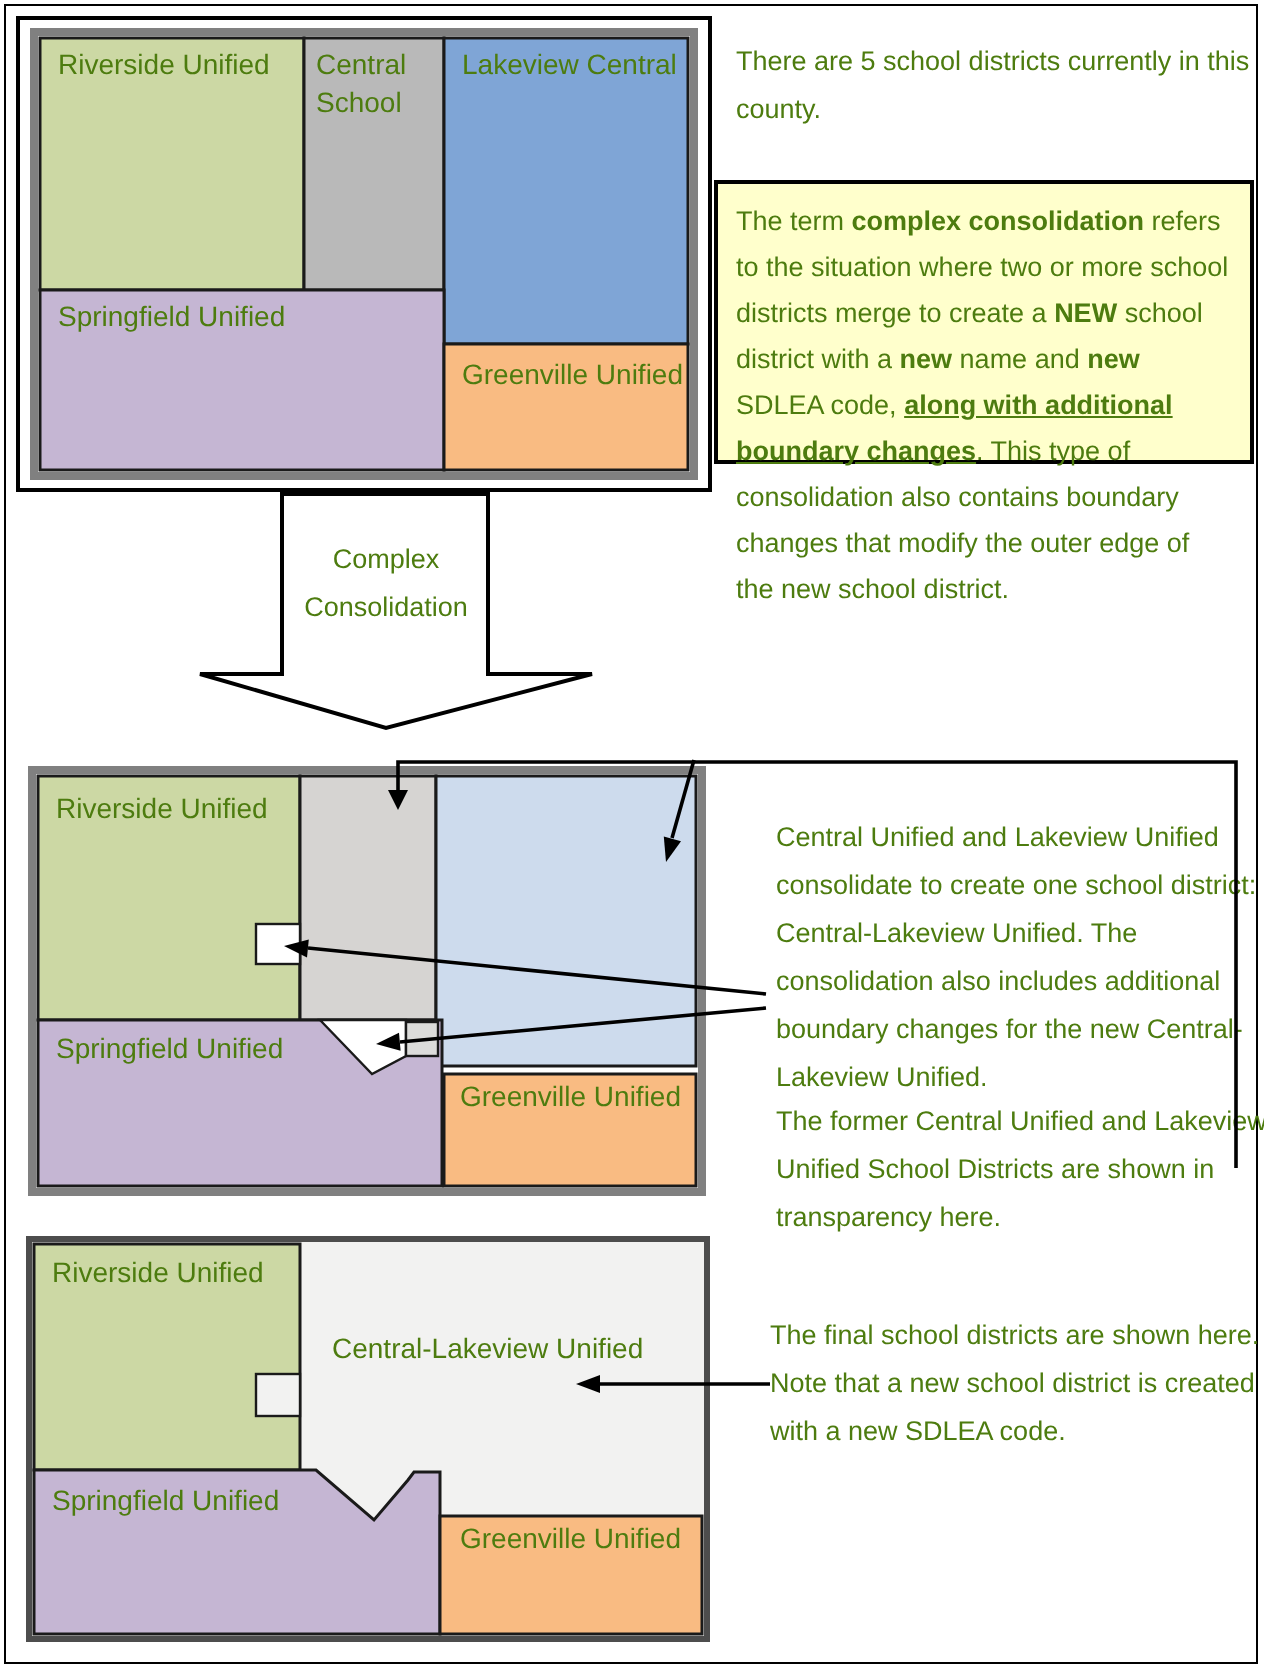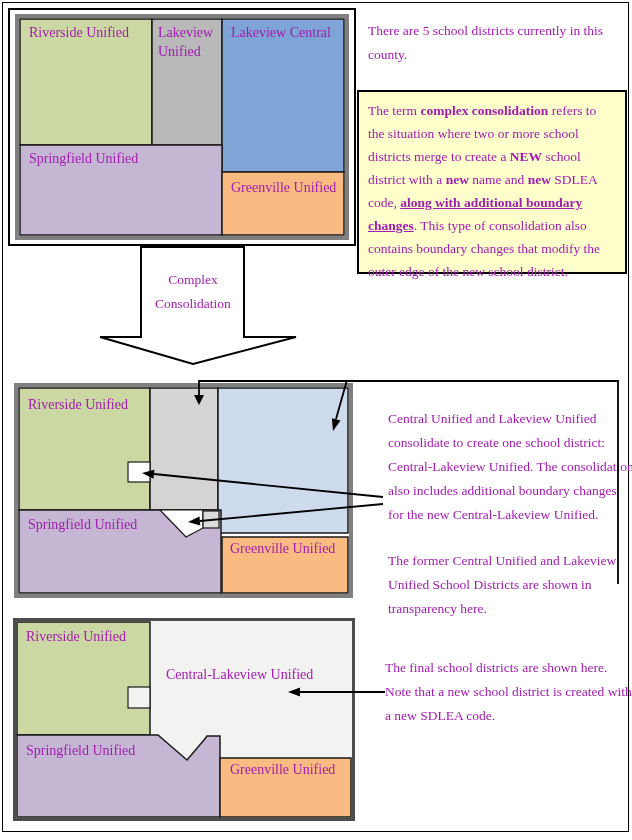--- a/index.html
+++ b/index.html
@@ -1,18 +1,18 @@
 <!DOCTYPE html>
 <html><head>
 <meta charset="utf-8">
 <style>
   html,body{margin:0;padding:0;background:#fff;}
   *{box-sizing:border-box;}
   #page{position:relative;width:632px;height:840px;background:#fff;
-        font-family:Liberation Serif, serif;color:#a21caf;overflow:hidden;}
+        font-family:Liberation Sans, sans-serif;color:#4d7c0f;overflow:hidden;}
   #page-frame{position:absolute;left:2px;top:2px;width:627px;height:830px;
         border:1px solid #000;pointer-events:none;}
 
   
   .para{position:absolute;font-size:13.5px;line-height:24px;}
   .b{font-weight:bold;}
   .u{text-decoration:underline;}
   .maplabel{position:absolute;font-size:14px;line-height:19px;white-space:nowrap;}
   .maplabel.wrap{white-space:normal;}
 
@@ -20,21 +20,21 @@
   #before-outer{position:absolute;left:8px;top:8px;width:348px;height:238px;border:2px solid #000;}
   #before-map{position:absolute;left:5px;top:4px;width:334px;height:226px;border:4px solid #808080;background:#fff;}
   #before-map svg{display:block;width:100%;height:100%;}
 
   
   #big-arrow{position:absolute;left:98px;top:245px;width:200px;height:122px;}
   #big-arrow-label{position:absolute;left:141px;top:268px;width:104px;text-align:center;
         font-size:13.5px;line-height:24px;}
 
   
-  #note-box{position:absolute;left:357px;top:90px;width:270px;height:184px;
+  #note-box{position:absolute;left:357px;top:90px;width:270px;height:142px;
         border:2px solid #000;background:#ffffcc;padding:7px 9px;}
   #note-box .txt{font-size:13.5px;line-height:23px;}
 
   
   #intro-text{left:368px;top:19px;width:262px;}
 
   
   #during-map{position:absolute;left:14px;top:383px;width:339px;height:215px;border:4px solid #808080;background:#fff;}
   #during-map svg{display:block;width:100%;height:100%;}
 
@@ -62,21 +62,21 @@
   <div id="before-outer">
     <div id="before-map">
       <svg viewBox="0 0 326 218" preserveAspectRatio="none">
         <rect class="district" x="1" y="1" width="132" height="126" fill="#ccd8a4"></rect>
         <rect class="district" x="133" y="1" width="70" height="126" fill="#b9b9b9"></rect>
         <rect class="district" x="203" y="1" width="122" height="153" fill="#7fa5d6"></rect>
         <rect class="district" x="1" y="127" width="202" height="90" fill="#c5b6d3"></rect>
         <rect class="district" x="203" y="154" width="122" height="63" fill="#f9bb82"></rect>
       </svg>
       <div class="maplabel" style="left:10px;top:5px">Riverside Unified</div>
-      <div class="maplabel wrap" style="left:139px;top:5px;width:60px">Lakeview Unified</div>
+      <div class="maplabel wrap" style="left:139px;top:5px;width:60px">Central School</div>
       <div class="maplabel" style="left:212px;top:5px">Lakeview Central</div>
       <div class="maplabel" style="left:10px;top:131px">Springfield Unified</div>
       <div class="maplabel" style="left:212px;top:160px">Greenville Unified</div>
     </div>
   </div>
 
   <div class="para" id="intro-text">There are 5 school districts currently in this county.</div>
 
   <div id="note-box">
     <div class="txt"><span>The term </span><span class="b">complex consolidation</span><span> refers to the situation where two or more school districts merge to create a </span><span class="b">NEW</span><span> school district with a </span><span class="b">new</span><span> name and </span><span class="b">new</span><span> SDLEA code, </span><span class="b u">along with additional boundary changes</span><span>. This type of consolidation also contains boundary changes that modify the outer edge of the new school district.</span></div>

